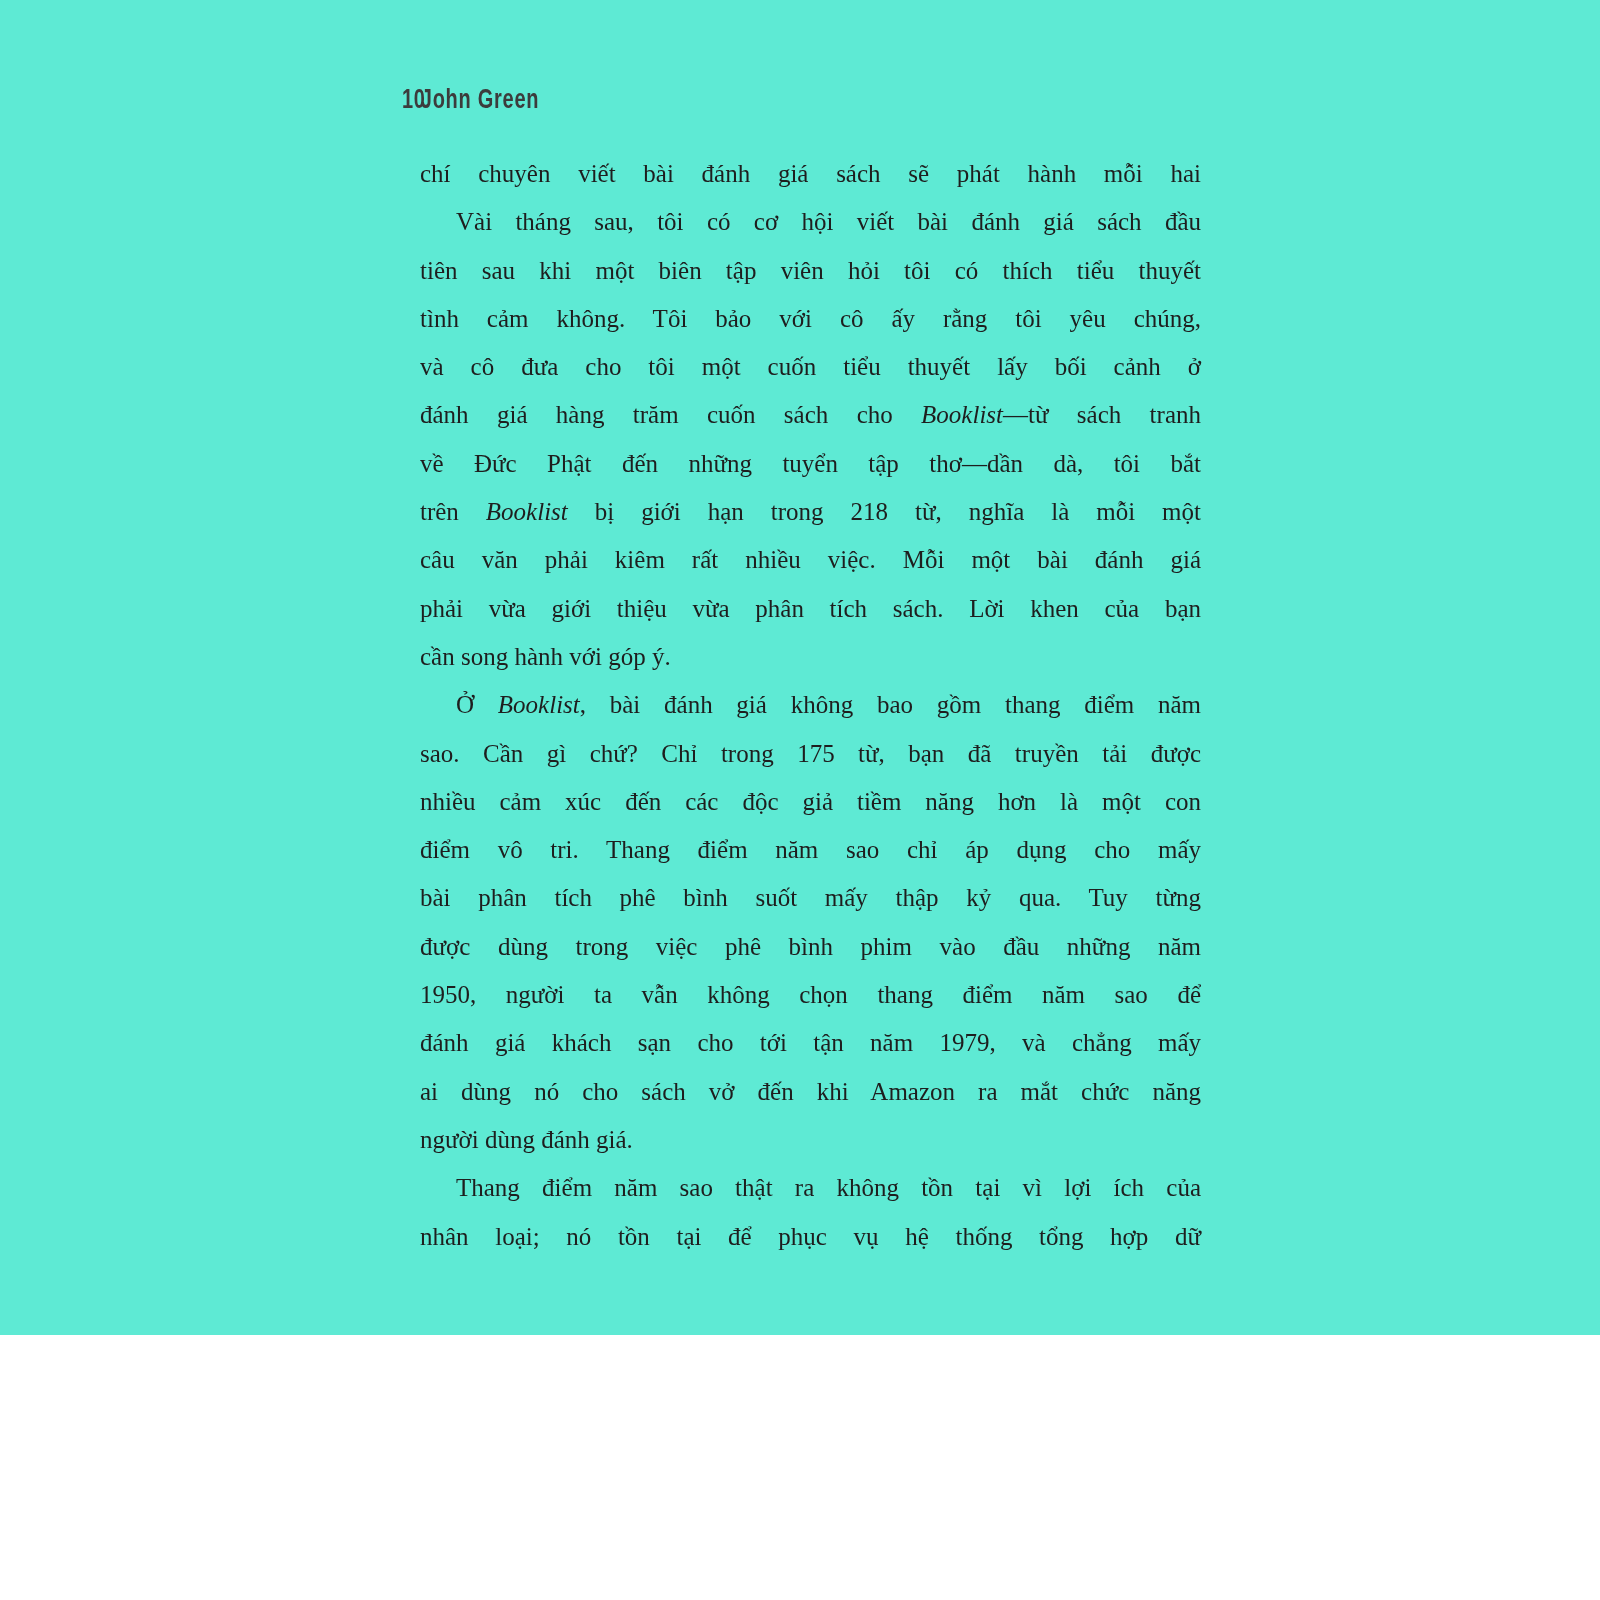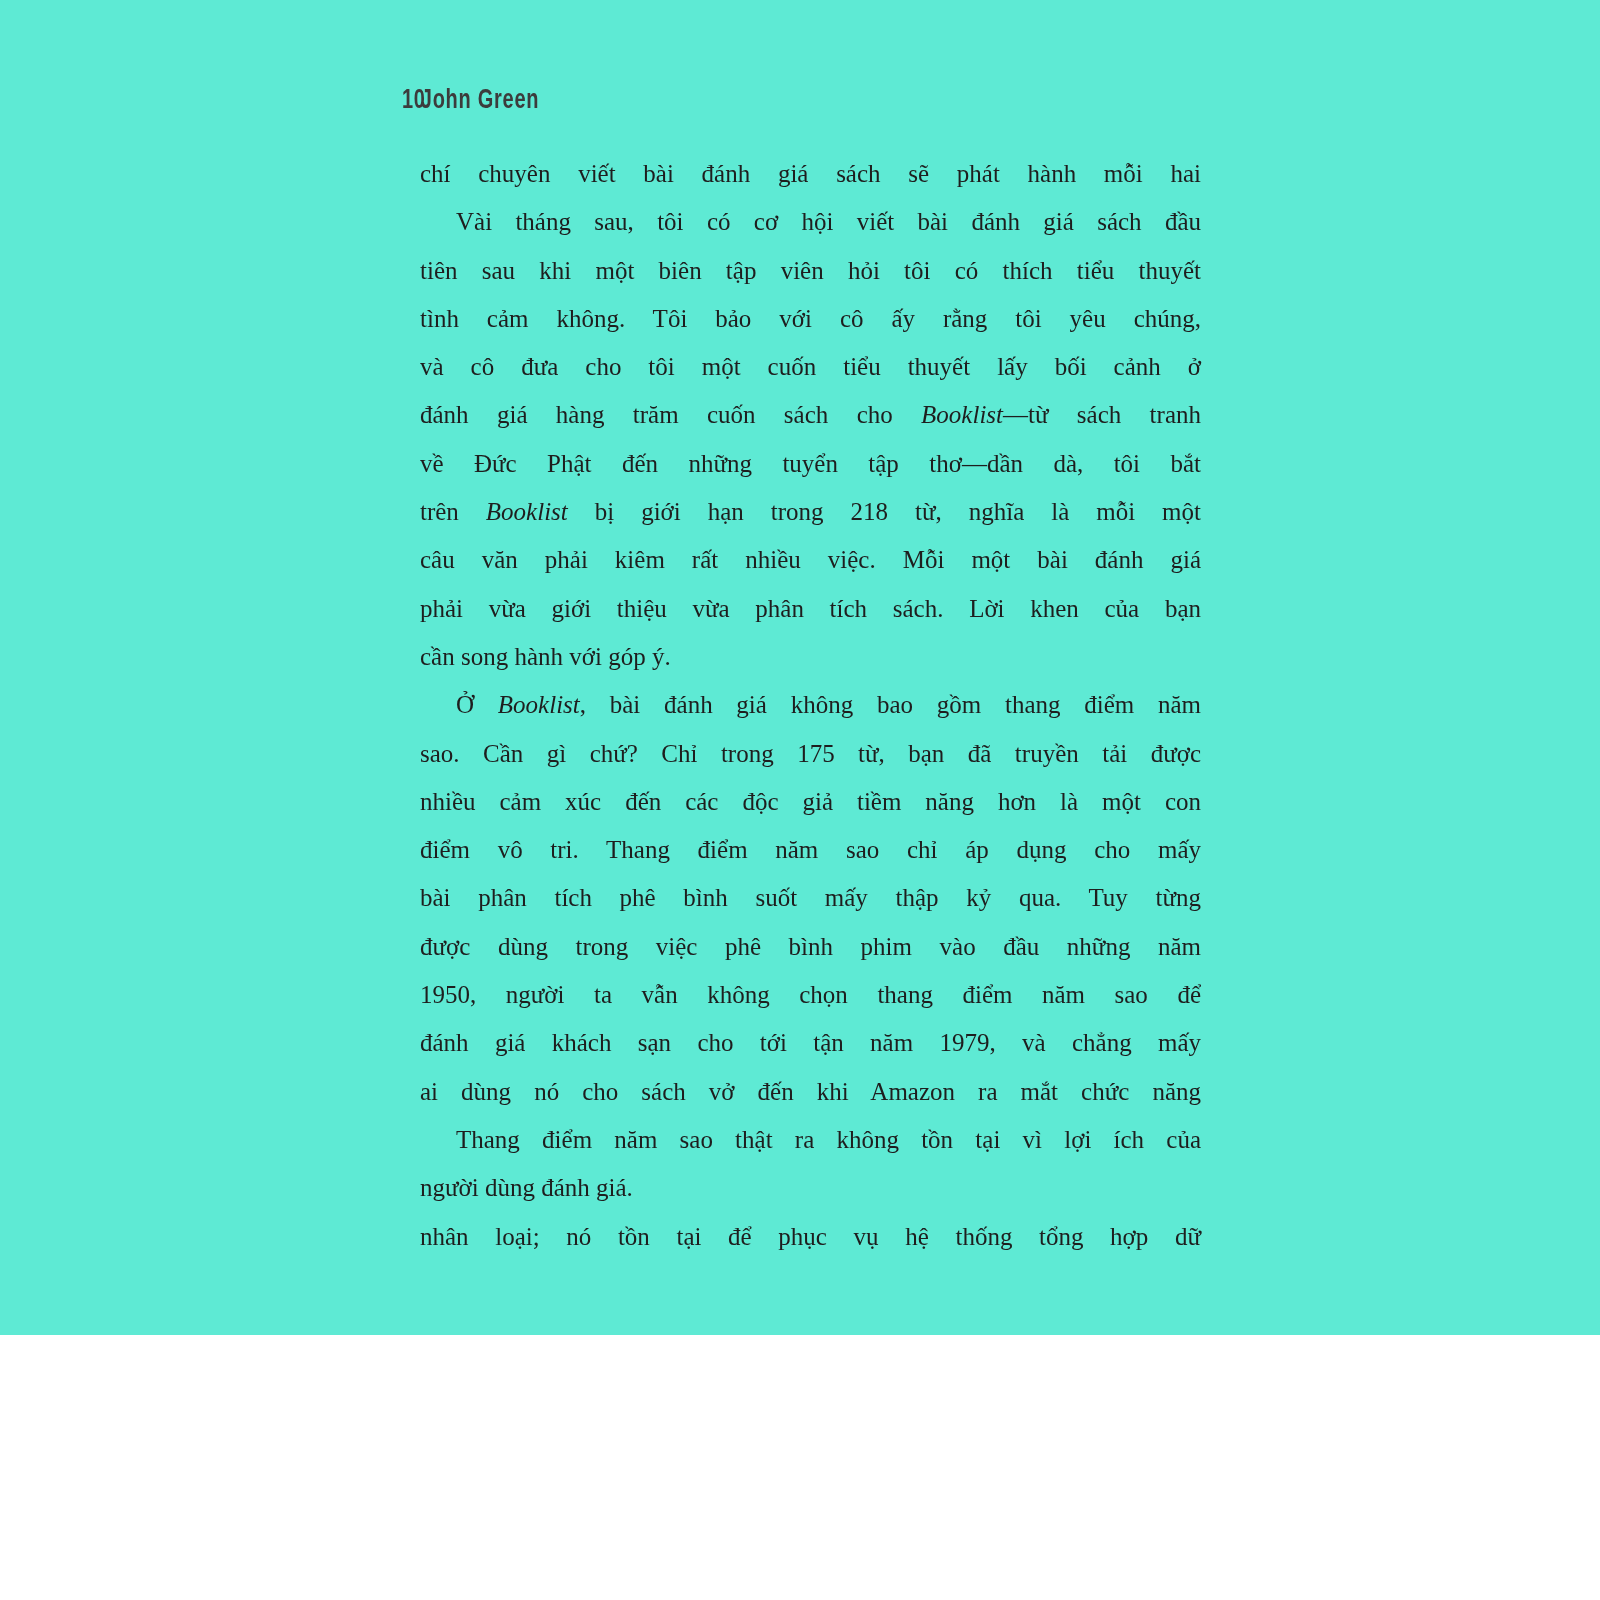--- a/index.html
+++ b/index.html
@@ -106,18 +106,18 @@
       <div class="line para-end"><span>cần song hành với góp ý.</span></div>
       <div class="line indent"><span>Ở </span><em>Booklist</em><span>, bài đánh giá không bao gồm thang điểm năm</span></div>
       <div class="line"><span>sao. Cần gì chứ? Chỉ trong 175 từ, bạn đã truyền tải được</span></div>
       <div class="line"><span>nhiều cảm xúc đến các độc giả tiềm năng hơn là một con</span></div>
       <div class="line"><span>điểm vô tri. Thang điểm năm sao chỉ áp dụng cho mấy</span></div>
       <div class="line"><span>bài phân tích phê bình suốt mấy thập kỷ qua. Tuy từng</span></div>
       <div class="line"><span>được dùng trong việc phê bình phim vào đầu những năm</span></div>
       <div class="line"><span>1950, người ta vẫn không chọn thang điểm năm sao để</span></div>
       <div class="line"><span>đánh giá khách sạn cho tới tận năm 1979, và chẳng mấy</span></div>
       <div class="line"><span>ai dùng nó cho sách vở đến khi Amazon ra mắt chức năng</span></div>
+      <div class="line para-end"><span>người dùng đánh giá.</span></div>
       <div class="line indent"><span>Thang điểm năm sao thật ra không tồn tại vì lợi ích của</span></div>
-      <div class="line para-end"><span>người dùng đánh giá.</span></div>
       <div class="line"><span>nhân loại; nó tồn tại để phục vụ hệ thống tổng hợp dữ</span></div>
     </div>
 
 </div>
 
 </body></html>

